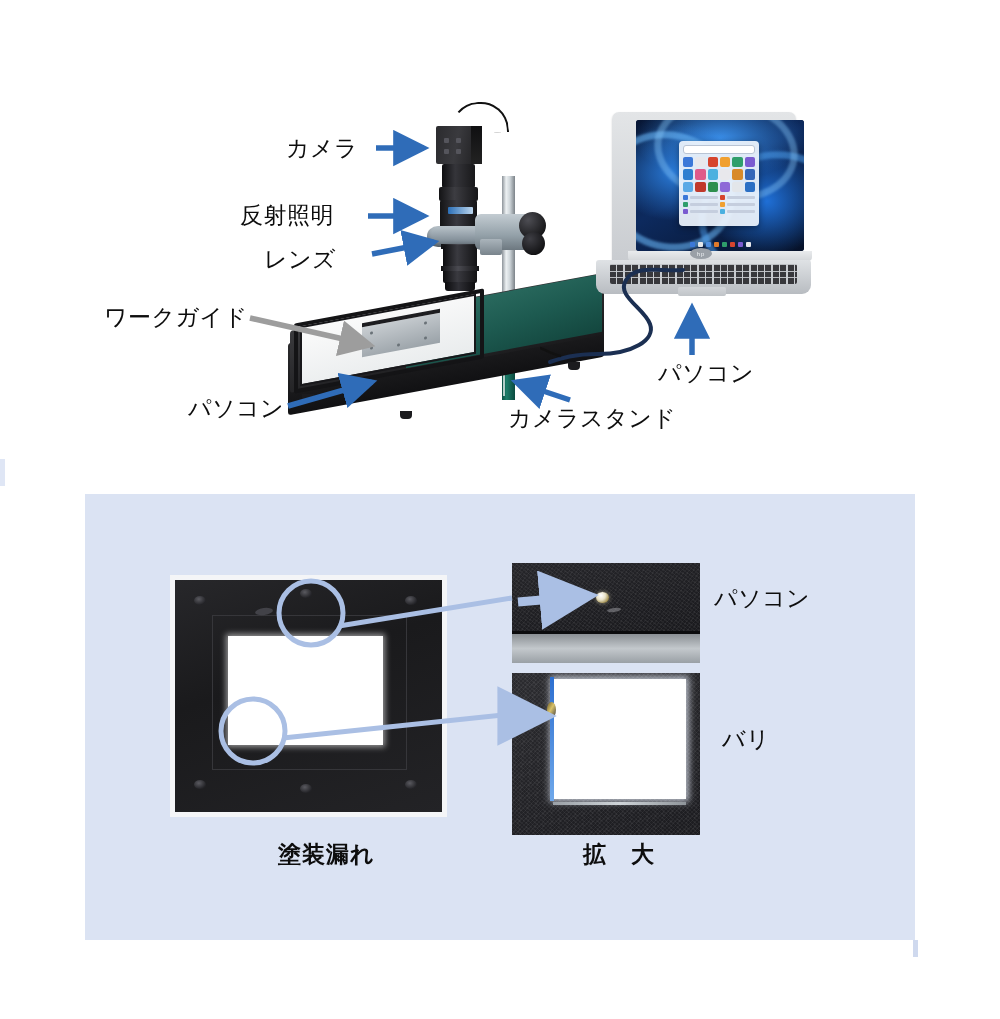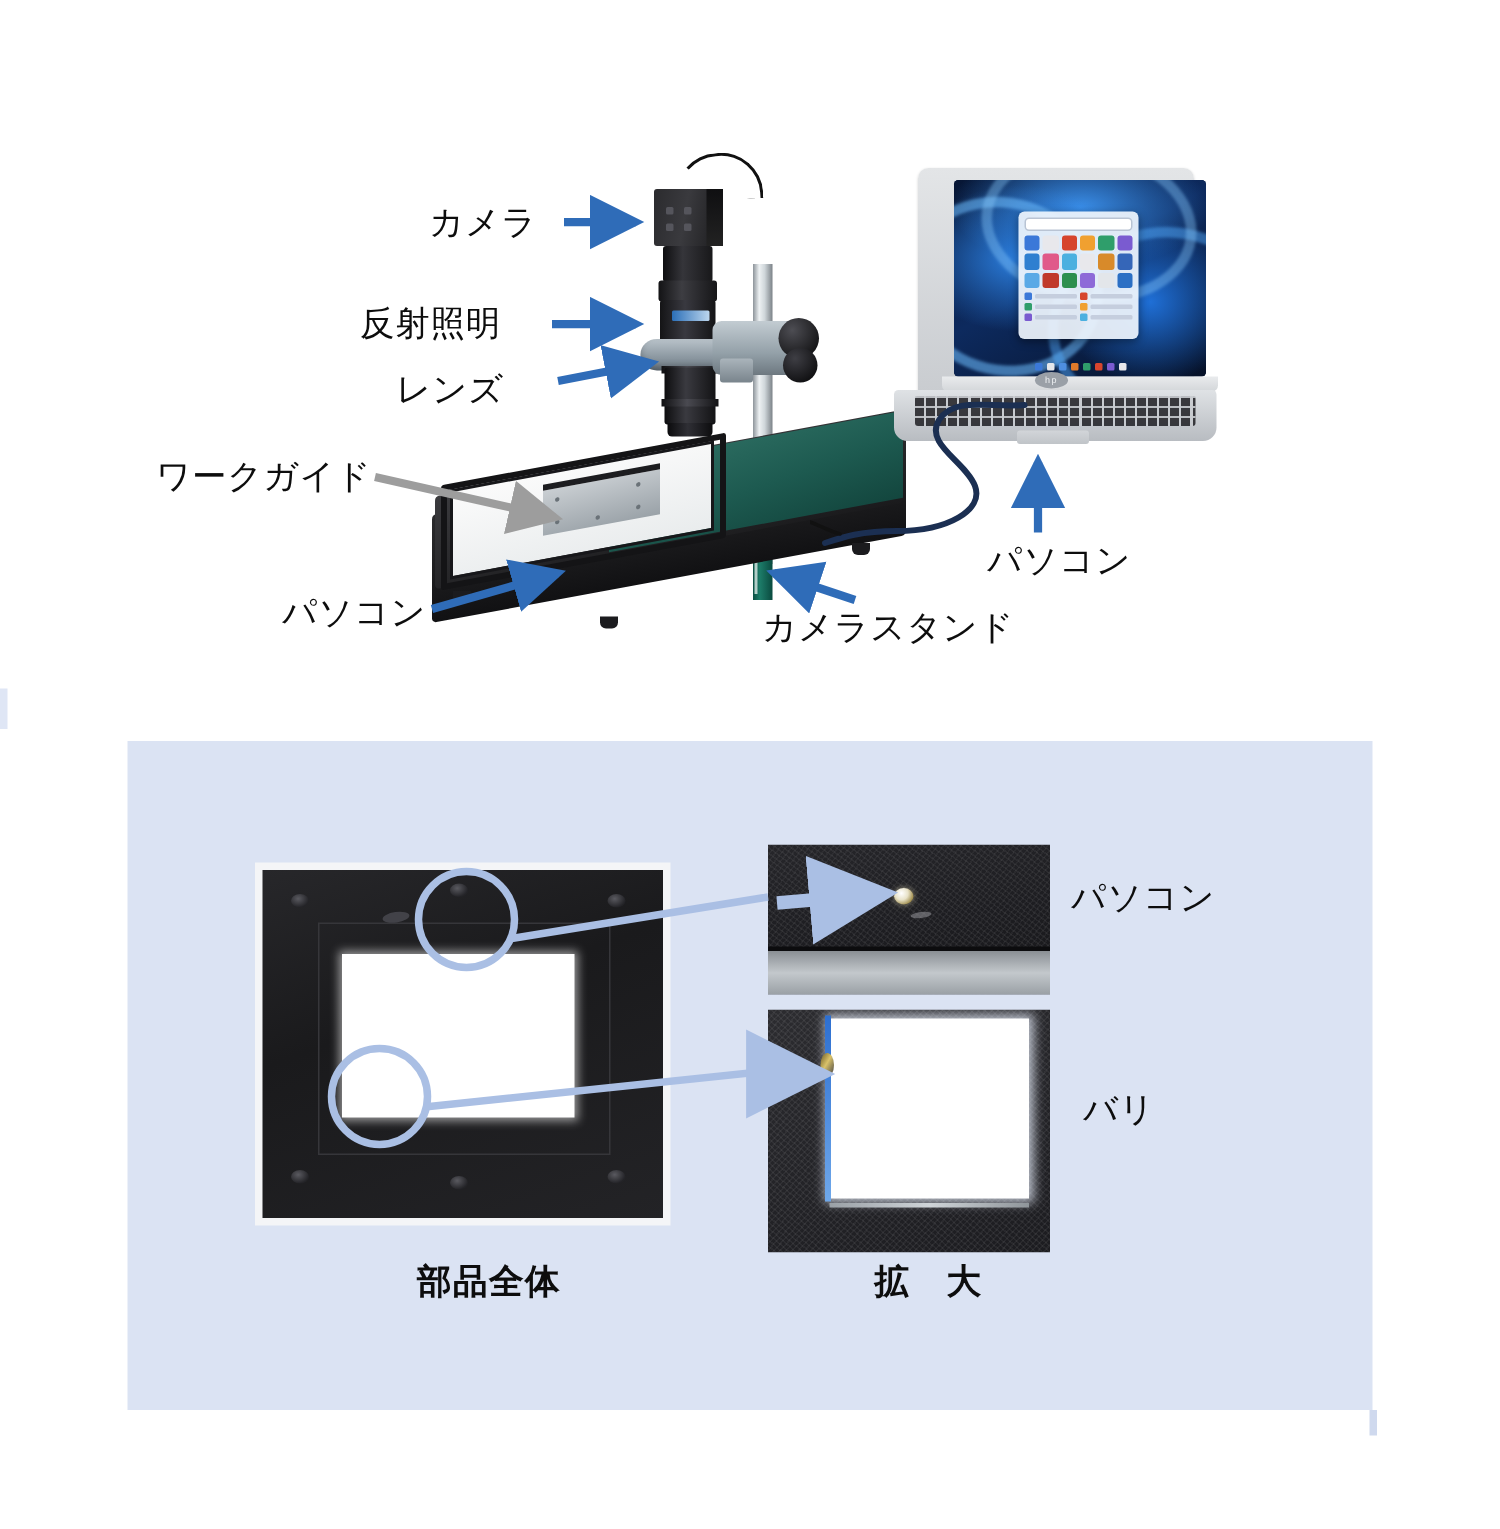--- a/index.html
+++ b/index.html
@@ -579,14 +579,14 @@
 <div class="lbl" style="left:240px; top:203px;">反射照明</div>
 <div class="lbl" style="left:264px; top:247px;">レンズ</div>
 <div class="lbl" style="left:104px; top:305px;">ワークガイド</div>
 <div class="lbl" style="left:188px; top:396px;">パソコン</div>
 <div class="lbl" style="left:508px; top:406px;">カメラスタンド</div>
 <div class="lbl" style="left:658px; top:361px;">パソコン</div>
 
 <div class="lbl" style="left:714px; top:586px;">パソコン</div>
 <div class="lbl" style="left:722px; top:727px;">バリ</div>
 
-<div class="lbl lbl-bold" style="left:278px; top:842px;">部品全体</div>
+<div class="lbl lbl-bold" style="left:278px; top:842px;">塗装漏れ</div>
 <div class="lbl lbl-bold" style="left:583px; top:842px;">拡　大</div>
 
 </body></html>

